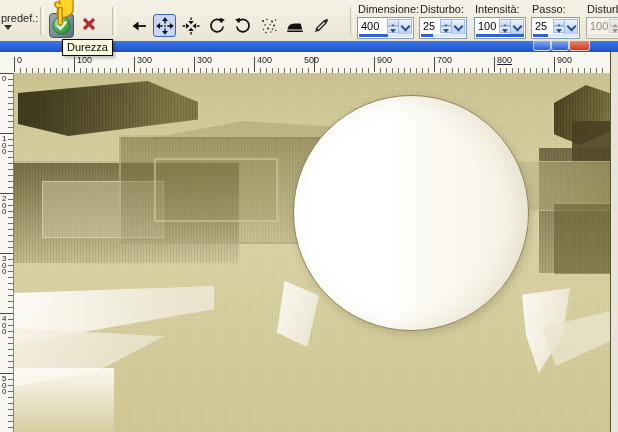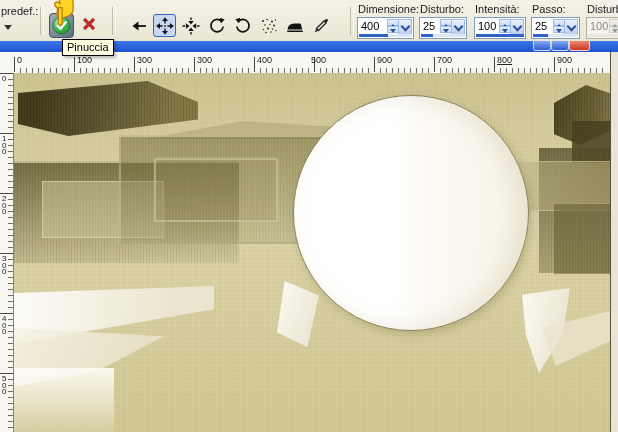--- a/index.html
+++ b/index.html
@@ -142,21 +142,21 @@
   .tooltip{position:absolute;left:62px;top:39px;z-index:60;background:#ffffe1;border:1px solid #000;
     font-size:11px;color:#000;padding:1px 4px 2px 4px;box-shadow:2px 2px 3px rgba(0,0,0,.25);}
   .cursor-hand{position:absolute;left:48px;top:-3px;width:30px;height:32px;z-index:70;pointer-events:none;}
 </style>
 </head>
 <body>
 
 <div class="app">
 
   <div class="toolbar">
-    <div class="tb-label" style="left:1px;top:5px;">predef.:</div>
+    <div class="tb-label" style="left:1px;top:12px;">predef.:</div>
     <div class="predef-drop"></div>
     <div class="sep" style="left:40px;"></div>
 
     <button class="apply-btn">
       <svg width="19" height="19" viewBox="0 0 17 17">
         <defs>
           <radialGradient id="gGreen" cx="35%" cy="30%" r="75%">
             <stop offset="0%" stop-color="#c9f2c2"></stop>
               <stop offset="55%" stop-color="#49b84e"></stop>
               <stop offset="100%" stop-color="#2a9136"></stop>
@@ -339,21 +339,21 @@
       <div class="h-label" style="left: 17px;">0</div>
       <div class="h-major" style="left: 74px;"></div>
       <div class="h-label" style="left: 77px;">100</div>
       <div class="h-major" style="left: 134px;"></div>
       <div class="h-label" style="left: 137px;">300</div>
       <div class="h-major" style="left: 194px;"></div>
       <div class="h-label" style="left: 197px;">300</div>
       <div class="h-major" style="left: 254px;"></div>
       <div class="h-label" style="left: 257px;">400</div>
       <div class="h-major" style="left: 314px;"></div>
-      <div class="h-label" style="left: 311px;">500</div>
+      <div class="h-label" style="left: 304px;">500</div>
       <div class="h-major" style="left: 374px;"></div>
       <div class="h-label" style="left: 377px;">900</div>
       <div class="h-major" style="left: 434px;"></div>
       <div class="h-label" style="left: 437px;">700</div>
       <div class="h-major" style="left: 494px;"></div>
       <div class="h-label" style="left: 497px; text-decoration: underline;">800</div>
       <div class="h-major" style="left: 554px;"></div>
       <div class="h-label" style="left: 557px;">900</div>
       <div class="h-minor" style="left: 20px;"></div>
       <div class="h-minor" style="left: 26px;"></div>
@@ -539,21 +539,21 @@
     <div class="shape box-r2"></div>
     <div class="shape wedge-bl1"></div>
     <div class="shape wedge-bl2"></div>
     <div class="shape glow-bl"></div>
     <div class="shape wedge-c"></div>
     <div class="shape wedge-r"></div>
     <div class="shape wedge-r2"></div>
     <div class="shape big-circle"></div>
   </div>
 
-  <div class="tooltip">Pinuccia</div>
+  <div class="tooltip">Durezza</div>
   <svg class="cursor-hand" viewBox="0 0 26 30">
     <g stroke="#b97d05" stroke-width="1.2" fill="#ffd425" stroke-linejoin="round">
       <path d="M9 1 h9 c2.5 0 4.5 1.8 4.5 4.2 v5.8 c0 3.5 -2.5 6.2 -5.5 7.2 l-4.5 1.5 c-3 1 -5.8 -1 -5.2 -4.2 l.8 -4.3 -2.4 -3 c-1.6 -2 1 -4.6 3 -3.1 l1.6 1.2 z"></path>
       <path d="M8.6 10 L8.6 24.5 c0 2.6 3.6 2.6 3.6 0 L12.2 10 z"></path>
     </g>
   </svg>
 
 </div>
 
 </body></html>

